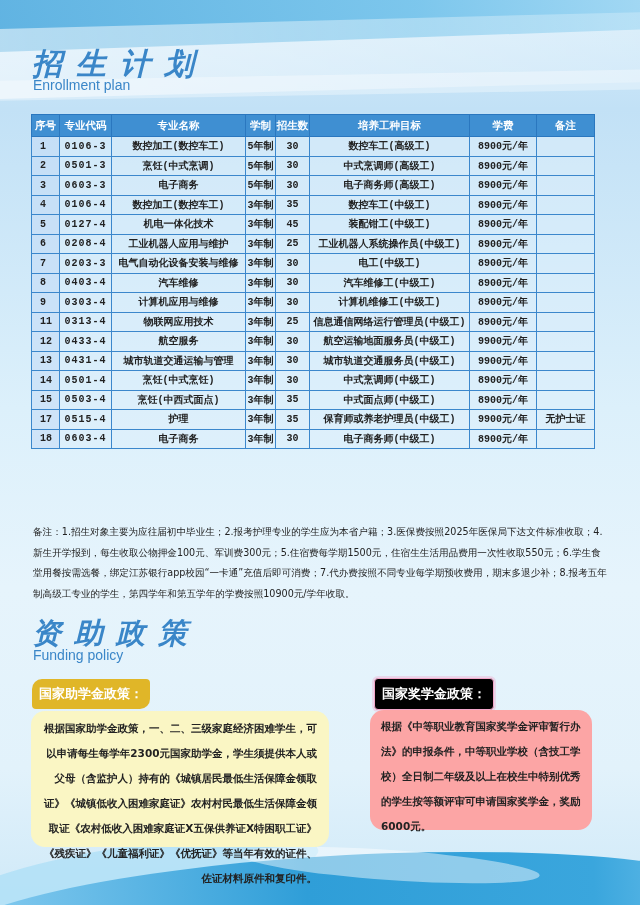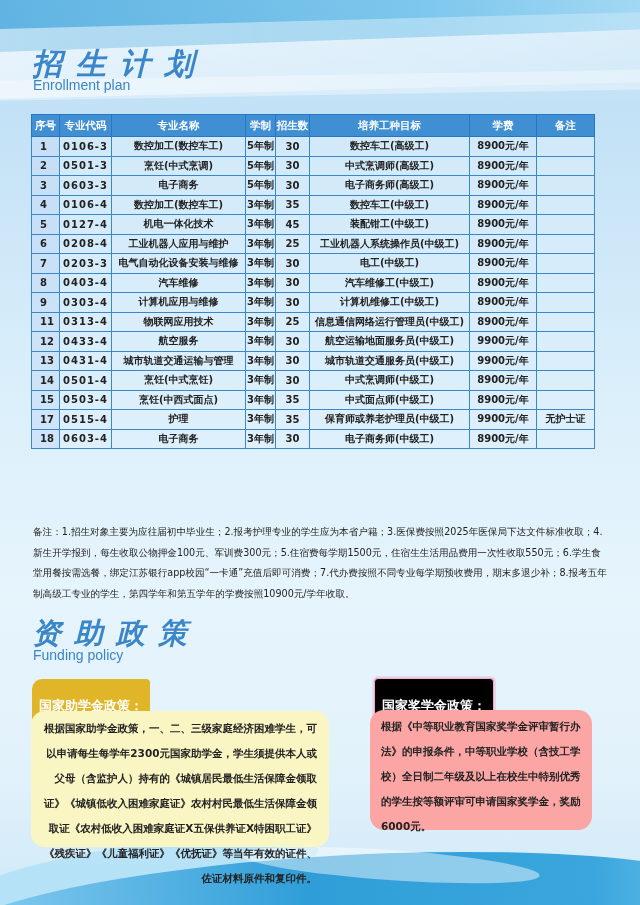--- a/index.html
+++ b/index.html
@@ -11,32 +11,32 @@
   .wave-top1 { position:absolute; left:-40px; top:-40px; width:760px; height:80px; background:linear-gradient(90deg,#4aa8dd,#6dc0ea 60%,#a8dbf5); transform:rotate(-2deg); opacity:.85; }
   .wave-top2 { position:absolute; left:-40px; top:20px; width:760px; height:70px; background:linear-gradient(90deg,rgba(255,255,255,.55),rgba(255,255,255,.2)); transform:rotate(-1.5deg); }
   .wave-top3 { position:absolute; left:-20px; top:75px; width:700px; height:20px; background:rgba(255,255,255,.35); transform:rotate(-1deg); }
   .wave-bottom1 { position:absolute; left:-60px; top:855px; width:820px; height:140px; border-radius:50% 50% 0 0; background:linear-gradient(90deg,#8fd0f2,#2f9ed8 45%,#3aa6dd 80%,#7fcaf0); transform:rotate(-3deg); }
   .wave-bottom2 { position:absolute; left:-40px; top:845px; width:360px; height:60px; border-radius:50%; background:rgba(170,222,246,.7); transform:rotate(-8deg); }
   .wave-bottom3 { position:absolute; left:240px; top:850px; width:300px; height:30px; border-radius:50%; background:rgba(255,255,255,.45); transform:rotate(4deg); }
 
   .title-cn { position:absolute; left:32px; top:44px; font-family:"DejaVu Serif", serif; font-size:30px; font-weight:bold; font-style:italic; color:#3a86c8; letter-spacing:14px; }
   .title-en { position:absolute; left:33px; top:77px; font-family:"Liberation Sans", sans-serif; font-size:14px; color:#3a86c8; }
 
-  table.plan { position:absolute; left:31px; top:114px; width:563px; border-collapse:collapse; table-layout:fixed; font-size:10px; font-weight:bold; color:#222; }
+  table.plan { position:absolute; left:31px; top:114px; width:563px; border-collapse:collapse; table-layout:fixed; font-size:10px; font-weight:bold; color:#222;font-family:Liberation Mono, monospace; }
   table.plan th { background:#3f8fd2; color:#fff; height:21px; border:1px solid #2a77bf; font-size:10.5px; padding:0; }
   table.plan td { height:18.5px; border:1px solid #3b87cc; text-align:center; padding:0; background:rgba(220,238,252,.55); white-space:nowrap; overflow:hidden; }
   table.plan td.c1 { text-align:left; padding-left:8px; background:rgba(196,220,246,.6); }
   table.plan td.c2 { letter-spacing:1px; }
 
   .notes { position:absolute; left:33px; top:522px; width:576px; font-size:9.6px; line-height:20.5px; color:#222; }
 
   .fund-cn { position:absolute; left:32px; top:614px; font-family:"DejaVu Serif", serif; font-size:29px; font-weight:bold; font-style:italic; color:#3a86c8; letter-spacing:13px; }
   .fund-en { position:absolute; left:33px; top:647px; font-family:"Liberation Sans", sans-serif; font-size:14px; color:#3a86c8; }
 
-  .badge { position:absolute; font-size:13px; font-weight:bold; color:#fff; padding:16px 7px; height:22px; line-height:22px; border-radius:4px; }
+  .badge { position:absolute; font-size:13px; font-weight:bold; color:#fff; padding:4px 7px; height:22px; line-height:22px; border-radius:4px; }
   .badge-yellow { left:32px; top:679px; background:#e0b628; border-radius:10px 4px 10px 4px; }
   .badge-pink { left:374px; top:678px; background:#000000; border:1px solid #f3a6c9; border-radius:4px; box-shadow:0 0 0 2px rgba(240,160,200,.35); }
 
   .box { position:absolute; font-size:10.5px; font-weight:bold; color:#222; line-height:25px; border-radius:14px; }
   .box-yellow { left:31px; top:711px; width:274px; height:126px; padding:5px 12px; background:#faf6c4;text-align:right; }
   .box-pink { left:370px; top:710px; width:200px; height:112px; padding:4px 11px; background:#fca5a5; }
 </style>
 </head>
 <body>
 

